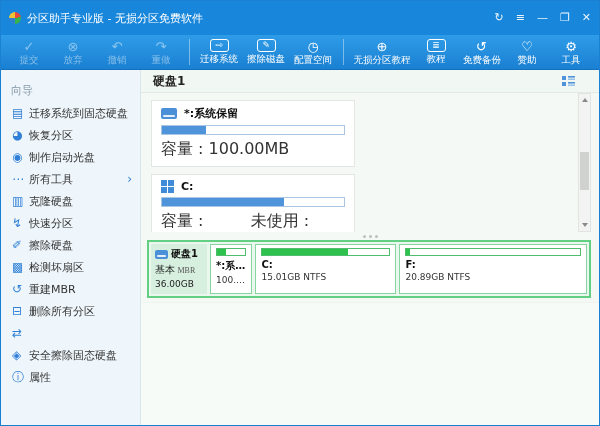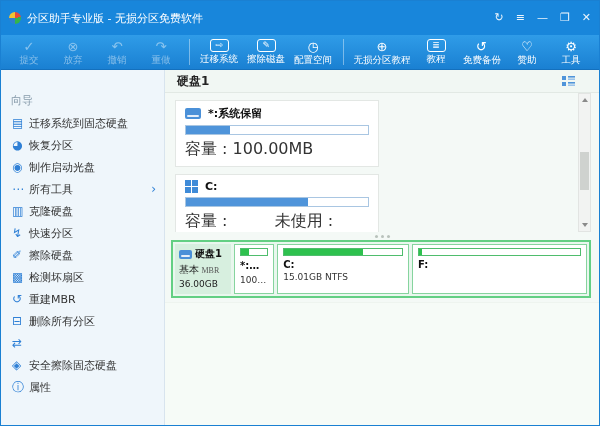--- a/index.html
+++ b/index.html
@@ -31,22 +31,22 @@
     min-width:44px; padding:0 6px; height:34px; color:#fff; }
   .tb-btn .tb-ico { font-size:13px; line-height:15px; height:15px; }
   .tb-btn .tb-ico.boxed { font-size:9px; line-height:11px; height:13px; width:19px;
     border:1px solid #fff; border-radius:3px; text-align:center; margin-bottom:1px; }
   .tb-btn .tb-label { font-size:10px; line-height:12px; white-space:nowrap; transform:scale(.95); }
   .tb-btn.disabled { opacity:.45; }
   .tb-btn.push-right { margin-left:auto; }
   .tb-sep { width:1px; height:26px; background:rgba(255,255,255,.4); margin:0 6px; }
   
   .app-body { flex:1; display:flex; min-height:0; }
-  .sidebar { width:164px; flex:0 0 auto; background:var(--sidebar-bg);
-    border-right:1px solid #d8e4ee; overflow:hidden; padding-top:16px; }
+  .sidebar { width:140px; flex:0 0 auto; background:var(--sidebar-bg);
+    border-right:1px solid #d8e4ee; overflow:hidden; padding-top:6px; }
   .sb-header { font-size:11px; color:#869aaa; padding:7px 10px 4px 10px; }
   .sb-item { display:flex; align-items:center; height:22px; padding:0 8px 0 11px;
     font-size:11px; color:#333; white-space:nowrap; cursor:default; }
   .sb-ico { color:var(--accent); width:17px; font-size:12px; flex:0 0 auto; }
   .sb-chev { margin-left:auto; color:var(--accent); font-size:12px; }
   
   .main { flex:1; display:flex; flex-direction:column; background:var(--pane-bg); min-width:0; }
   .disk-header { height:23px; flex:0 0 auto; display:flex; align-items:center;
     padding:0 8px 0 12px; background:#f1f7f3; border-bottom:1px solid #e2e9e4; }
   .disk-title { font-size:12px; font-weight:bold; color:#222; }
@@ -313,19 +313,20 @@
               <div class="dm-bar-fill" style="width: 67%;"></div>
             </div>
             <div class="dm-label">C:</div>
             <div class="dm-sub">15.01GB NTFS</div>
           </div>
           <div class="dm-block" style="flex: 4.9 1 0px;">
             <div class="dm-bar">
               <div class="dm-bar-fill" style="width: 2%;"></div>
             </div>
             <div class="dm-label">F:</div>
+            <div class="dm-sub">20.89GB NTFS</div>
           </div>
         </div>
 
       <div class="main-empty"></div>
     </div>
   </div>
 </div>
 
 </body></html>

